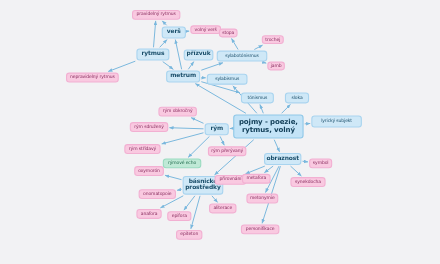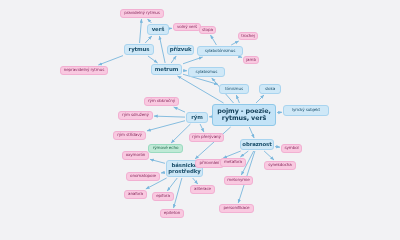--- a/index.html
+++ b/index.html
@@ -95,21 +95,21 @@
         <line x1="275" y1="146.58695652173913" x2="280" y2="147.16666666666666" stroke="#79b7dd" stroke-width="0.9" marker-end="url(#arrow)"></line>
         <line x1="264.1190476190476" y1="151" x2="273.9761904761905" y2="160" stroke="#79b7dd" stroke-width="0.9" marker-end="url(#arrow)"></line>
         <line x1="248.33333333333334" y1="151" x2="240.33333333333334" y2="157" stroke="#79b7dd" stroke-width="0.9" marker-end="url(#arrow)"></line>
         <line x1="253.65972222222223" y1="151" x2="241.32638888888889" y2="175" stroke="#79b7dd" stroke-width="0.9" marker-end="url(#arrow)"></line>
         <line x1="254.91796875" y1="151" x2="238.26171875" y2="203" stroke="#79b7dd" stroke-width="0.9" marker-end="url(#arrow)"></line>
         <line x1="240.75" y1="151" x2="223.25" y2="158" stroke="#79b7dd" stroke-width="0.9" marker-end="url(#arrow)"></line>
       </g>
   </svg>
   <div id="node-layer">
       <div class="node n-blue-strong t-root" style="left: 212px; top: 104px; width: 64px; height: 22px;">pojmy - poezie,
-rytmus, verš</div>
+rytmus, volný</div>
       <div class="node n-blue t-hub" style="left: 124px; top: 44px; width: 30px; height: 11px;">rytmus</div>
       <div class="node n-blue t-hub" style="left: 147px; top: 24px; width: 22px; height: 11px;">verš</div>
       <div class="node n-blue t-hub" style="left: 151px; top: 64px; width: 31px; height: 11px;">metrum</div>
       <div class="node n-blue t-hub" style="left: 186px; top: 112px; width: 22px; height: 11px;">rým</div>
       <div class="node n-blue t-hub" style="left: 166px; top: 160px; width: 37px; height: 17px;">básnické
 prostředky</div>
       <div class="node n-blue t-hub" style="left: 240px; top: 139px; width: 34px; height: 11px;">obraznost</div>
       <div class="node n-blue t-hub" style="left: 167px; top: 45px; width: 27px; height: 10px;">přízvuk</div>
       <div class="node n-blue t-leaf" style="left: 197px; top: 46px; width: 46px; height: 10px;">sylabotónismus</div>
       <div class="node n-blue t-leaf" style="left: 188px; top: 67px; width: 37px; height: 10px;">sylabismus</div>

